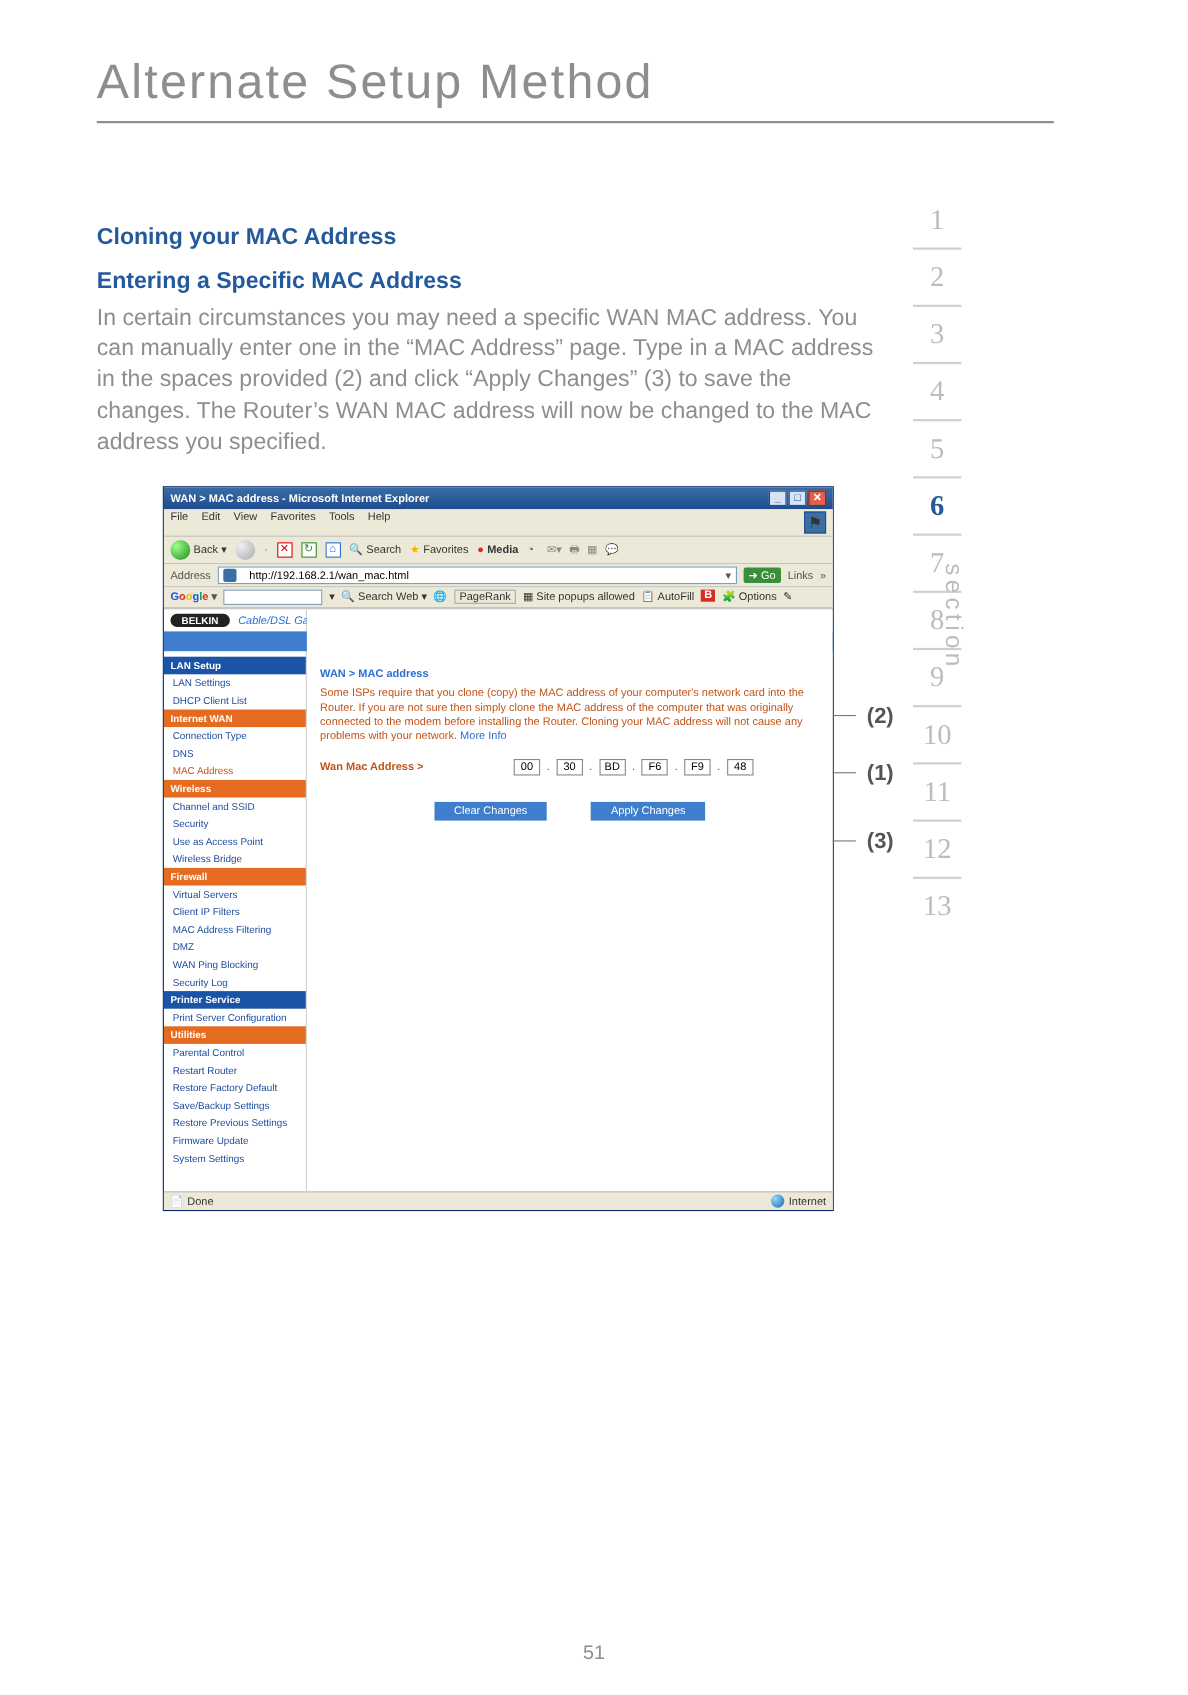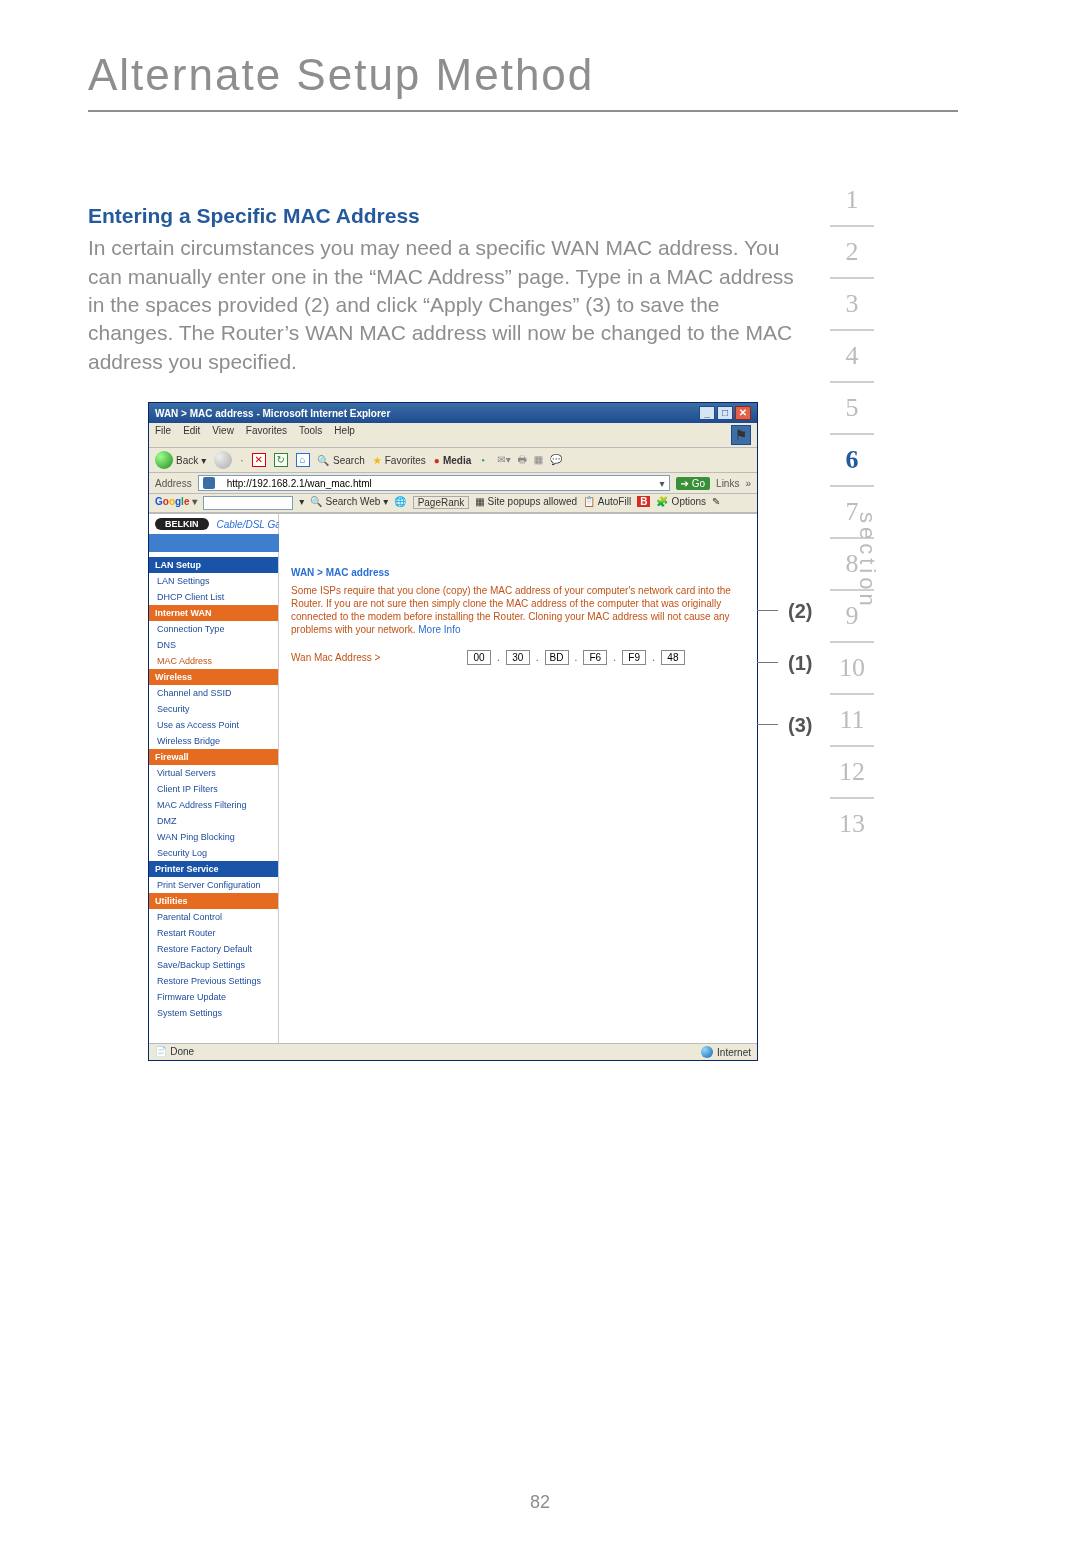--- a/index.html
+++ b/index.html
@@ -204,21 +204,21 @@
     height: 18px;
     display: flex; justify-content: flex-end; align-items:center; padding-right:8px; gap:8px;
     font-size: 9px; font-weight:bold;
   }
   .status-bar a { color:#fff; }
   .main-pad { padding: 10px 12px; font-size: 10px; }
   .crumb { color:#2a6fd6; font-weight:bold; }
   .desc { color:#c35317; margin-top:6px; line-height:1.3; }
   .desc .more { color:#2a6fd6; }
   .mac-row { margin-top: 14px; display:flex; align-items:center; gap:6px; }
-  .mac-row .lbl { color:#c35317; font-weight:normal; width: 170px; }
+  .mac-row .lbl { color:#c35317; font-weight:bold; width: 170px; }
   .mac-row input {
     width: 24px; text-align:center; border:1px solid #888; font-size:10px; padding:1px 0;
   }
   .mac-row .sep { color:#555; }
   .clone-row { margin-top: 6px; display:flex; align-items:center; gap:6px; }
   .clone-row .lbl { color:#c35317; font-weight:bold; width: 196px; }
   .btn-orange {
     background:#e46b1f; color:#fff; border:none; padding:2px 12px; font-size:10px;
   }
   .btn-blue {
@@ -243,20 +243,21 @@
   .toolbar-right-icons span { margin-left:4px; color:#888;}
 </style>
 </head>
 <body>
 
 <div class="page">
 
   <h1 class="title">Alternate Setup Method</h1>
 
   <div class="body-text">
+    <div class="h2">Cloning your MAC Address</div>
 
     <div class="h2 spaced">Entering a Specific MAC Address</div>
     <p>In certain circumstances you may need a specific WAN MAC address. You can manually enter one in the “MAC Address” page. Type in a MAC address in the spaces provided (2) and click “Apply Changes” (3) to save the changes. The Router’s WAN MAC address will now be changed to the MAC address you specified.</p>
   </div>
 
   <div class="section-tabs">
     <div class="tab">1</div>
     <div class="tab">2</div>
     <div class="tab">3</div>
     <div class="tab">4</div>
@@ -416,30 +417,34 @@
               <input value="BD" style="">
                 <span class="sep">.</span>
               <input value="F6" style="">
                 <span class="sep">.</span>
               <input value="F9" style="">
                 <span class="sep">.</span>
               <input value="48" style="">
             </div>
 
 
+            <div class="btns-row">
+              <button class="btn-blue">Clear Changes</button>
+              <button class="btn-blue">Apply Changes</button>
+            </div>
           </div>
         </div>
       </div>
 
       <div class="ie-status">
         <span>📄 <span>Done</span></span>
         <span class="zone">
             <span class="globe-sm"></span>
             <span>Internet</span>
           </span>
       </div>
     </div>
 
   </div>
 
 </div>
 
-<div class="pagenum">82</div>
+<div class="pagenum">51</div>
 
 </body></html>

